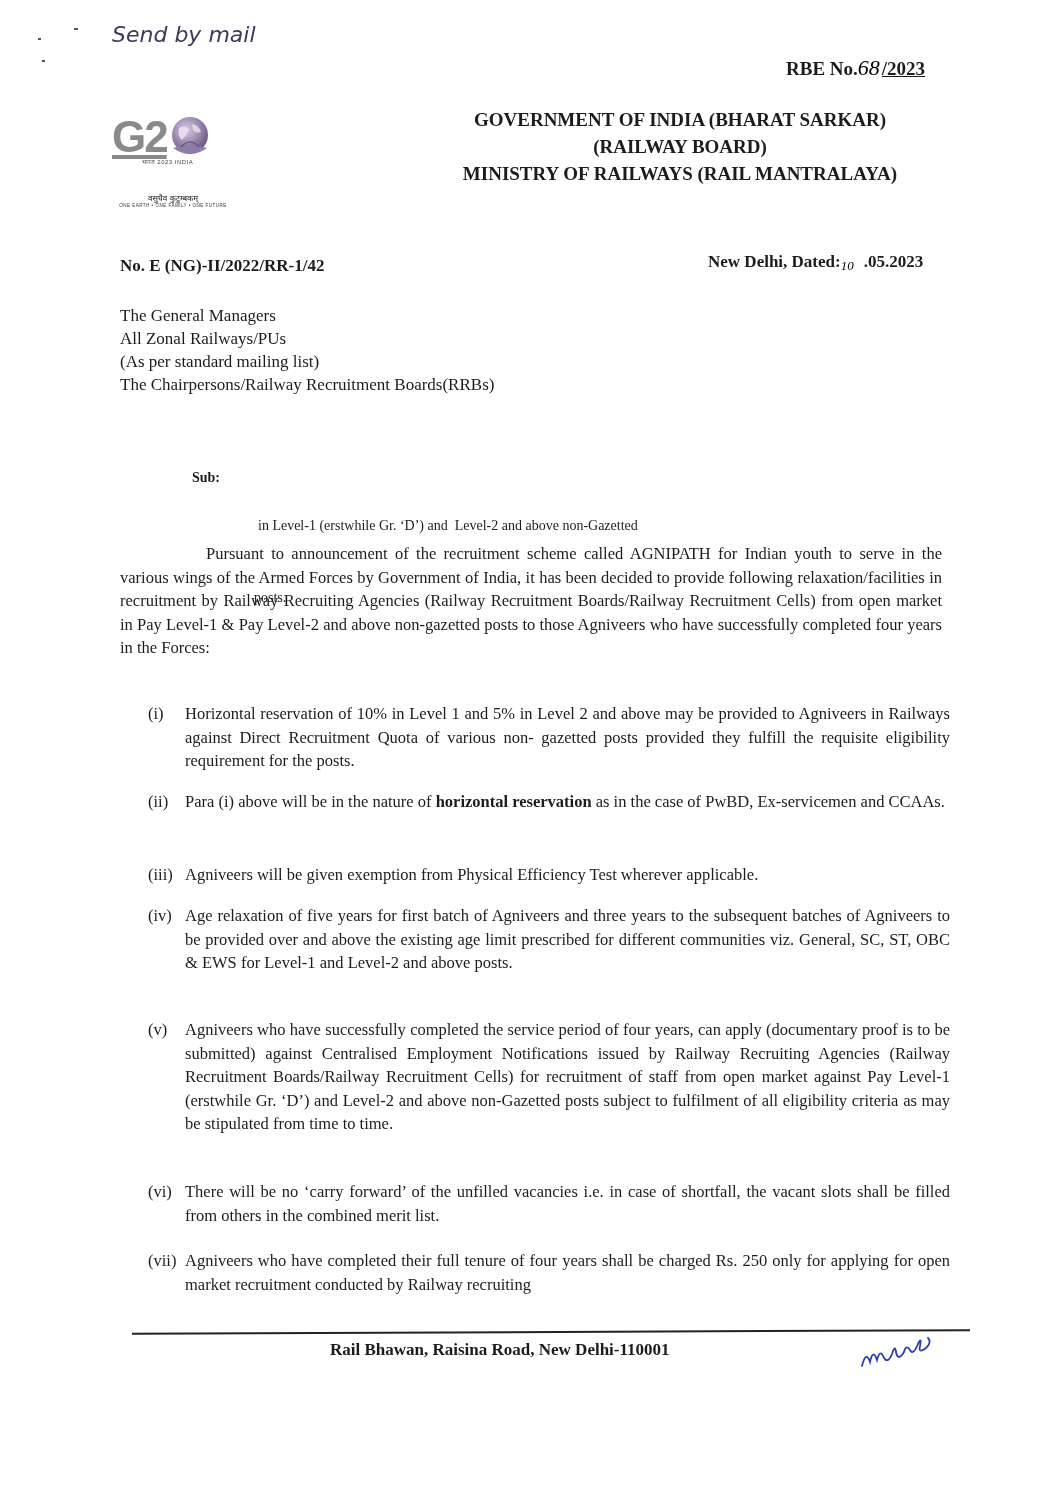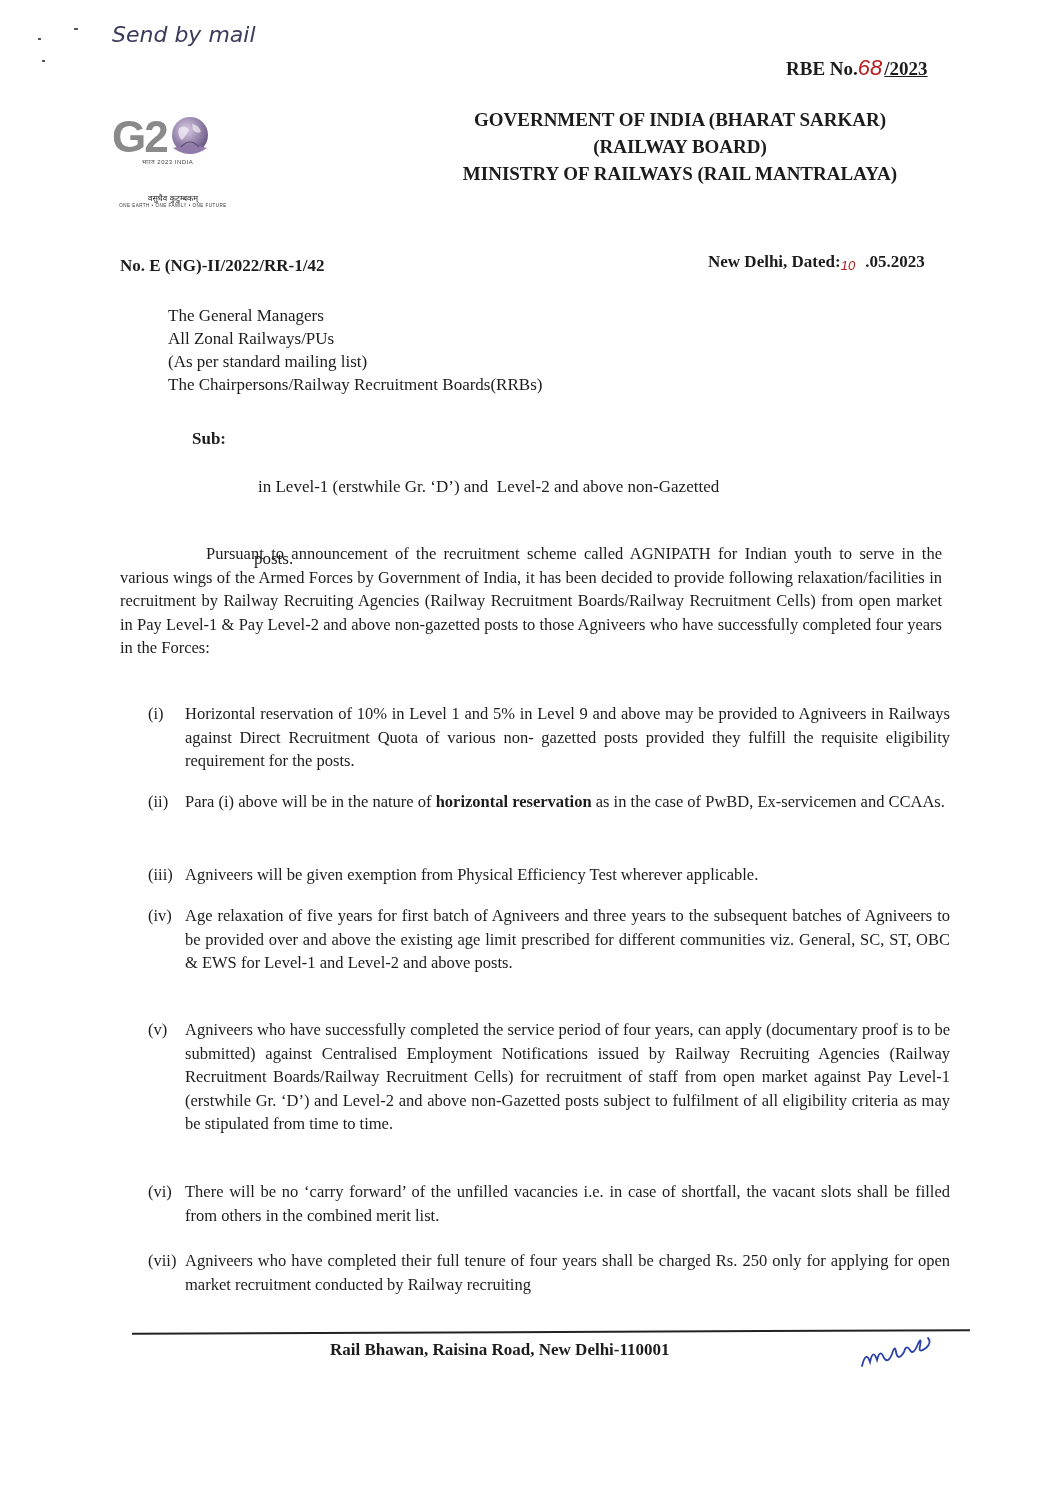--- a/index.html
+++ b/index.html
@@ -7,37 +7,37 @@
     width: 1058px; height: 1496px; position: relative; overflow: hidden;
     font-family: "Liberation Serif", "DejaVu Serif", serif;
     color: #1c1c1c;
   }
   .abs { position: absolute; }
   .handwritten {
     font-family: "DejaVu Sans", sans-serif;
     font-style: italic;
     color: #3a3a5a;
   }
-  .ink { color: #b91c1c; font-family: Liberation Sans, sans-serif; font-style: italic; }
+  .ink { color: #000000; font-family: Liberation Serif, serif; font-style: italic; }
   .bold { font-weight: bold; }
   .header-title {
     left: 380px; width: 600px; text-align: center;
     font-weight: bold; font-size: 19px; line-height: 27px;
   }
-  .addr { left: 120px; font-size: 17px; line-height: 23px; margin-left: 48px; }
+  .addr { left: 120px; font-size: 17px; line-height: 23px; }
   .para {
     font-size: 16.5px; line-height: 23.5px; text-align: justify;
   }
   .item {
     left: 148px; width: 802px; font-size: 16.5px; line-height: 23.5px; text-align: justify;
     display: flex;
   }
   .item .num { flex: 0 0 auto; white-space: nowrap; }
   .item .txt { flex: 1; text-align: justify; }
-  .g20-text { font-family: "Liberation Sans", sans-serif; font-size: 44px; font-weight: bold; color: #8a8a8a; letter-spacing: -2px; }
+  .g20-text { font-family: "Liberation Sans", sans-serif; font-size: 44px; font-weight: bold; color: #8a8a8a; letter-spacing: -2px; text-decoration: underline; }
   .tagline { font-family: "Liberation Sans", sans-serif; font-size: 4.5px; letter-spacing: 0.5px; color: #333; }
 </style>
 </head>
 <body>
 
 <div class="abs handwritten" style="left:112px; top:22px; font-size:22px;">Send by mail</div>
 <div class="abs" style="left:38px;top:38px;width:3px;height:2px;background:#555;"></div>
 <div class="abs" style="left:42px;top:60px;width:3px;height:2px;background:#555;"></div>
 <div class="abs" style="left:74px;top:28px;width:4px;height:2px;background:#555;"></div>
 
@@ -81,33 +81,33 @@
   <span>New Delhi, Dated:</span><span class="ink" style="font-size:13px; font-weight:normal; vertical-align:-3px;">10</span><span style="margin-left:10px;">.05.2023</span>
 </div>
 
 <div class="abs addr" style="top:304px;">
   <div>The General Managers</div>
   <div>All Zonal Railways/PUs</div>
   <div>(As per standard mailing list)</div>
   <div>The Chairpersons/Railway Recruitment Boards(RRBs)</div>
 </div>
 
-<div class="abs" style="left:192px; top:427px; width:710px; font-size:17px; line-height:24px;">
+<div class="abs" style="left:192px; top:466px; width:710px; font-size:14px; line-height:24px;">
   <span class="bold abs" style="left:0; top:0;">Sub:</span>
   <div style="margin-left:62px; white-space:pre;">
     <div style="margin-left:4px;">in Level-1 (erstwhile Gr. ‘D’) and  Level-2 and above non-Gazetted</div>
     <div>posts.</div>
   </div>
 </div>
 
 <div class="abs para" style="left:120px; top:542px; width:822px; text-indent:86px;">Pursuant to announcement of the recruitment scheme called AGNIPATH for Indian youth to serve in the various wings of the Armed Forces by Government of India, it has been decided to provide following relaxation/facilities in recruitment by Railway Recruiting Agencies (Railway Recruitment Boards/Railway Recruitment Cells) from open market in Pay Level-1 &amp; Pay Level-2 and above non-gazetted posts to those Agniveers who have successfully completed four years in the Forces:</div>
 
 <div class="abs item" style="top:702px;">
   <span class="num" style="width:37px;">(i)</span>
-  <span class="txt">Horizontal reservation of 10% in Level 1 and 5% in Level 9 and above may be provided to Agniveers in Railways against Direct Recruitment Quota of various non- gazetted posts provided they fulfill the requisite eligibility requirement for the posts.</span>
+  <span class="txt">Horizontal reservation of 10% in Level 1 and 5% in Level 2 and above may be provided to Agniveers in Railways against Direct Recruitment Quota of various non- gazetted posts provided they fulfill the requisite eligibility requirement for the posts.</span>
 </div>
 
 <div class="abs item" style="top:790px;">
   <span class="num" style="width:37px;">(ii)</span>
   <span class="txt"><span>Para (i) above will be in the nature of </span><b>horizontal reservation</b><span> as in the case of PwBD, Ex-servicemen and CCAAs.</span></span>
 </div>
 
 <div class="abs item" style="top:863px;">
   <span class="num" style="width:37px;">(iii)</span>
   <span class="txt" style="text-align:left;">Agniveers will be given exemption from Physical Efficiency Test wherever applicable.</span>

